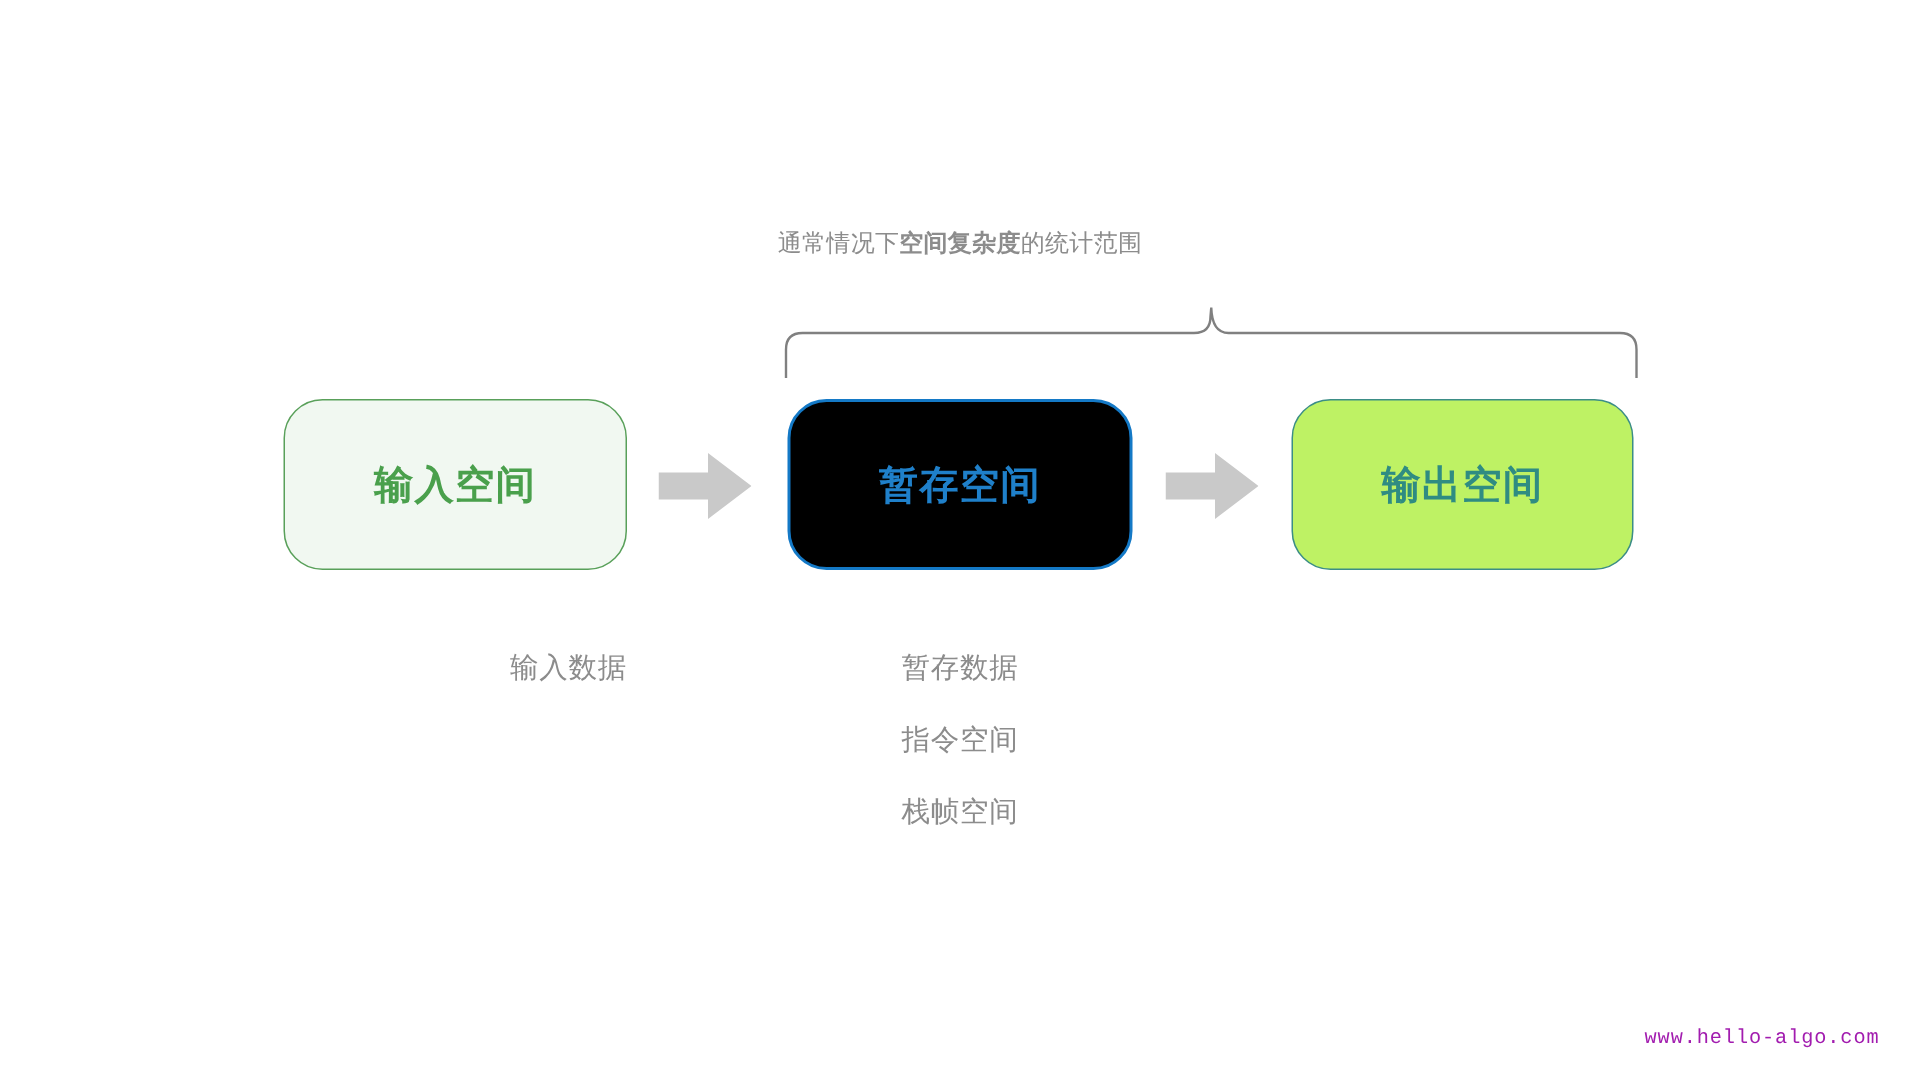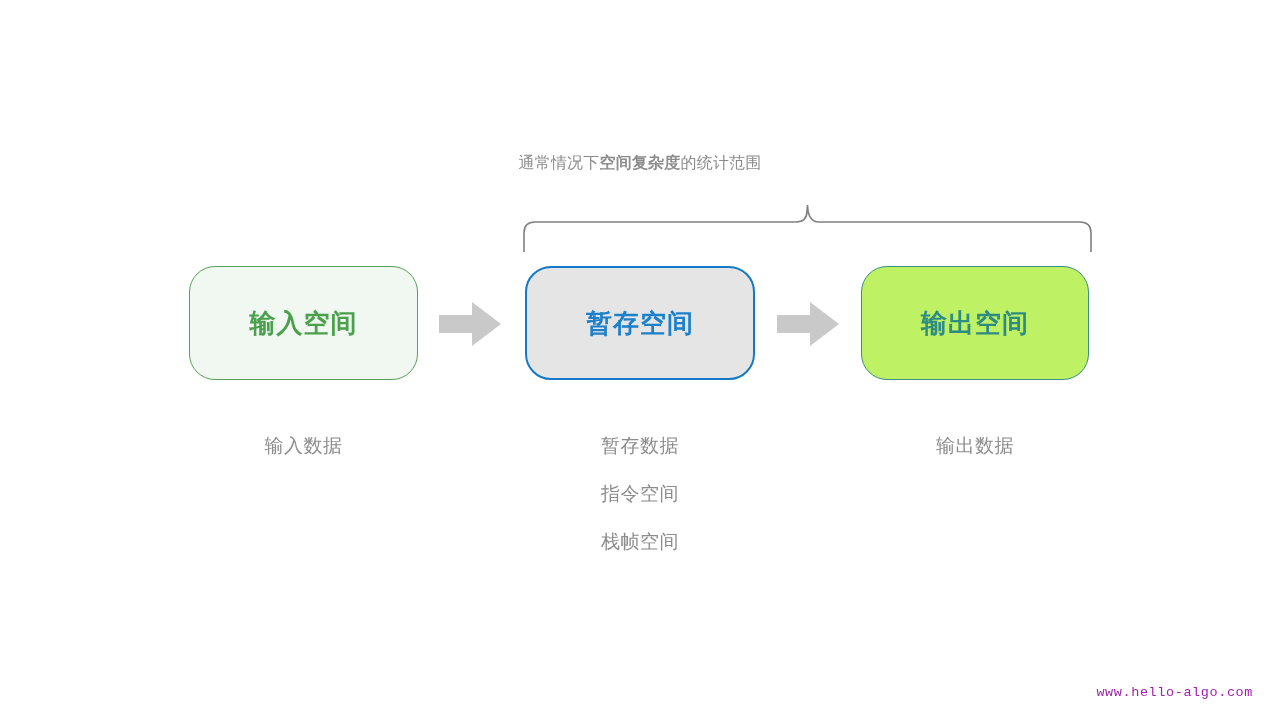--- a/index.html
+++ b/index.html
@@ -66,21 +66,21 @@
   .box-input {
     left: 189px;
     width: 229px;
     background: #f1f8f1;
     border: 1.8px solid #59a05a;
     color: #4aa04c;
   }
   .box-temp {
     left: 525px;
     width: 230px;
-    background: #e5e5e5;
+    background: #000000;
     border: 2.6px solid #1479c6;
     color: #1f80ca;
   }
   .box-output {
     left: 861px;
     width: 228px;
     background: #bef264;
     border: 1.8px solid #3b8d86;
     color: #2f8c82;
   }
@@ -100,21 +100,21 @@
     position: absolute;
     top: 422px;
     text-align: center;
     color: #8c8c8c;
     font-size: 19px;
   }
   .caption-col .cap-line {
     line-height: 48px;
     letter-spacing: 0.5px;
   }
-  .caption-input  { left: 189px; width: 229px; }
+  .caption-input  { left: 189px; width: 229px; text-align: right; }
   .caption-temp   { left: 525px; width: 230px; }
   .caption-output { left: 861px; width: 228px; }
 
   
   .watermark {
     position: absolute;
     right: 27px;
     bottom: 20px;
     color: #a21caf;
     font-family: Liberation Mono, monospace;
@@ -163,19 +163,16 @@
   <div class="caption-col caption-input">
     <div class="cap-line">输入数据</div>
   </div>
 
   <div class="caption-col caption-temp">
     <div class="cap-line">暂存数据</div>
     <div class="cap-line">指令空间</div>
     <div class="cap-line">栈帧空间</div>
   </div>
 
-  <div class="caption-col caption-output">
-    <div class="cap-line">输出数据</div>
-  </div>
 
   <div class="watermark">www.hello-algo.com</div>
 
 </div>
 
 </body></html>

